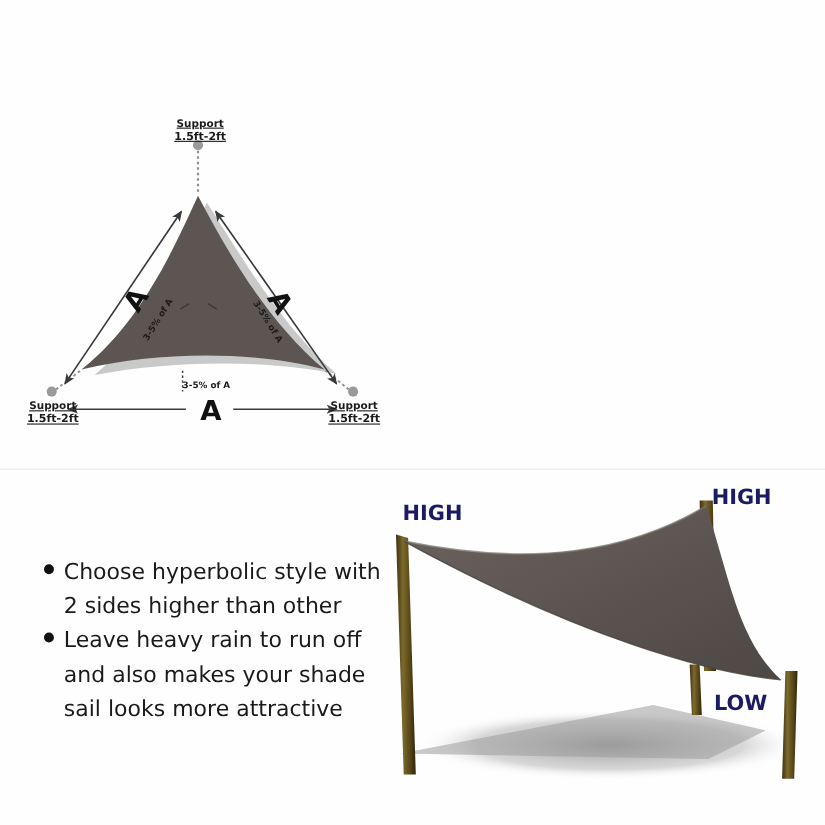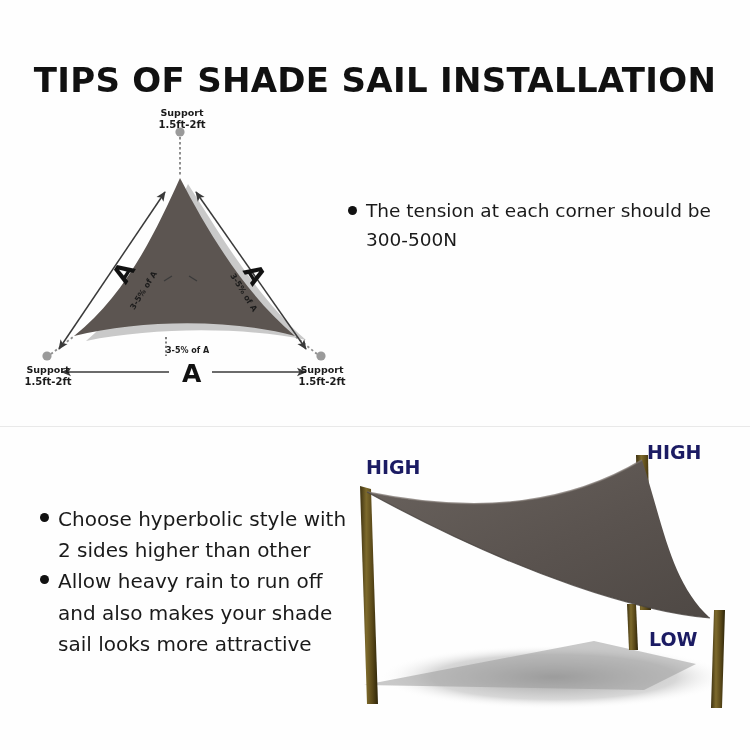--- a/index.html
+++ b/index.html
@@ -99,21 +99,21 @@
   
   .diag-label {
     position: absolute;
     text-align: center;
     font-family: "DejaVu Sans", "Liberation Sans", sans-serif;
     font-weight: bold;
     color: #1b1b1b;
     white-space: nowrap;
     line-height: 1.12;
   }
-  .support-label { font-size: 9.5px; }
+  .support-label { font-size: 9.5px; text-decoration: underline; }
   .support-label .sub { font-size: 10px; font-weight: bold; }
 
   .big-a {
     position: absolute;
     font-family: "DejaVu Sans", "Liberation Sans", sans-serif;
     font-size: 25px;
     font-weight: bold;
     color: #111111;
   }
   .pct-label {
@@ -144,21 +144,20 @@
   }
   #hl-left  { left: 22px;  top: 24px; }
   #hl-right { left: 303px; top: 9px; }
   #hl-low   { left: 305px; top: 180px; margin-top: 16px; }
 </style>
 </head>
 <body>
 
 <div id="page">
 
-  <div id="title">TIPS OF SHADE SAIL INSTALLATION</div>
 
   <div id="mid-divider"></div>
 
   <div id="triangle-figure">
 
     <svg width="330" height="300" viewBox="0 0 330 300">
       <defs>
         <marker id="arrHead" markerWidth="7" markerHeight="7" refX="6" refY="3.2" orient="auto" markerUnits="strokeWidth">
           <path d="M0,0.4 L6.6,3.2 L0,6 L1.6,3.2 z" fill="#3a3a3a"></path>
         </marker>
@@ -217,34 +216,30 @@
     <div class="big-a" id="a-left">A</div>
     <div class="big-a" id="a-right">A</div>
     <div class="big-a" id="a-bottom">A</div>
 
     <div class="pct-label" id="pct-left">3-5% of A</div>
     <div class="pct-label" id="pct-right">3-5% of A</div>
     <div class="pct-label" id="pct-bottom">3-5% of A</div>
   </div>
 
   <div class="bullet-list" id="tips-top">
-    <div class="bullet-row">
-      <span class="bullet-dot"></span>
-      <span class="bullet-text">The tension at each corner should be 300-500N</span>
-    </div>
   </div>
 
   <div class="bullet-list" id="tips-bottom">
     <div class="bullet-row">
       <span class="bullet-dot"></span>
       <span class="bullet-text">Choose hyperbolic style with 2 sides higher than other</span>
     </div>
     <div class="bullet-row">
       <span class="bullet-dot"></span>
-      <span class="bullet-text">Allow heavy rain to run off and also makes your shade sail looks more attractive</span>
+      <span class="bullet-text">Leave heavy rain to run off and also makes your shade sail looks more attractive</span>
     </div>
   </div>
 
   <div id="hyperbolic-figure">
 
     <svg width="402" height="292" viewBox="0 0 402 292">
       <defs>
         <linearGradient id="postGrad" x1="0" y1="0" x2="1" y2="0">
           <stop offset="0%" stop-color="#3d3110"></stop>
           <stop offset="35%" stop-color="#7d6a2c"></stop>

